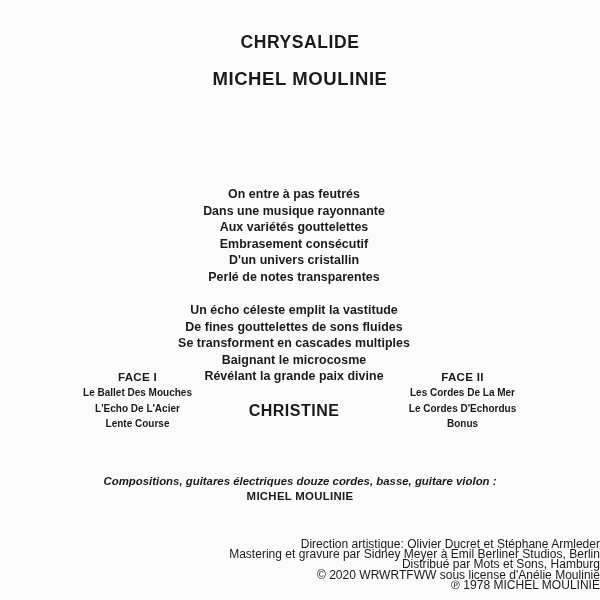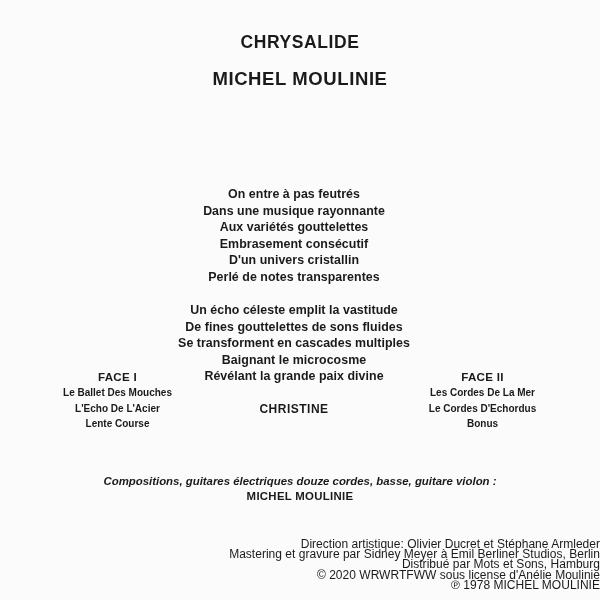--- a/index.html
+++ b/index.html
@@ -60,35 +60,35 @@
     line-height: 16.6px;
     letter-spacing: 0.05px;
   }
   .stanza + .stanza {
     margin-top: 16.5px;
   }
   .stanza .line {
     white-space: nowrap;
   }
   .signature {
-    font-size: 12px;
+    font-size: 16px;
     font-weight: 700;
     letter-spacing: 0.5px;
     margin-top: 17px;
   }
 
   
   .faces {
     position: absolute;
     top: 369px;
     left: 0;
     right: 0;
     display: flex;
     justify-content: space-between;
-    padding: 0 20px;
+    padding: 0 40px;
     box-sizing: border-box;
   }
   .face {
     width: 195px;
     text-align: center;
   }
   .face-label {
     font-size: 11.6px;
     font-weight: 700;
     letter-spacing: 0.3px;

